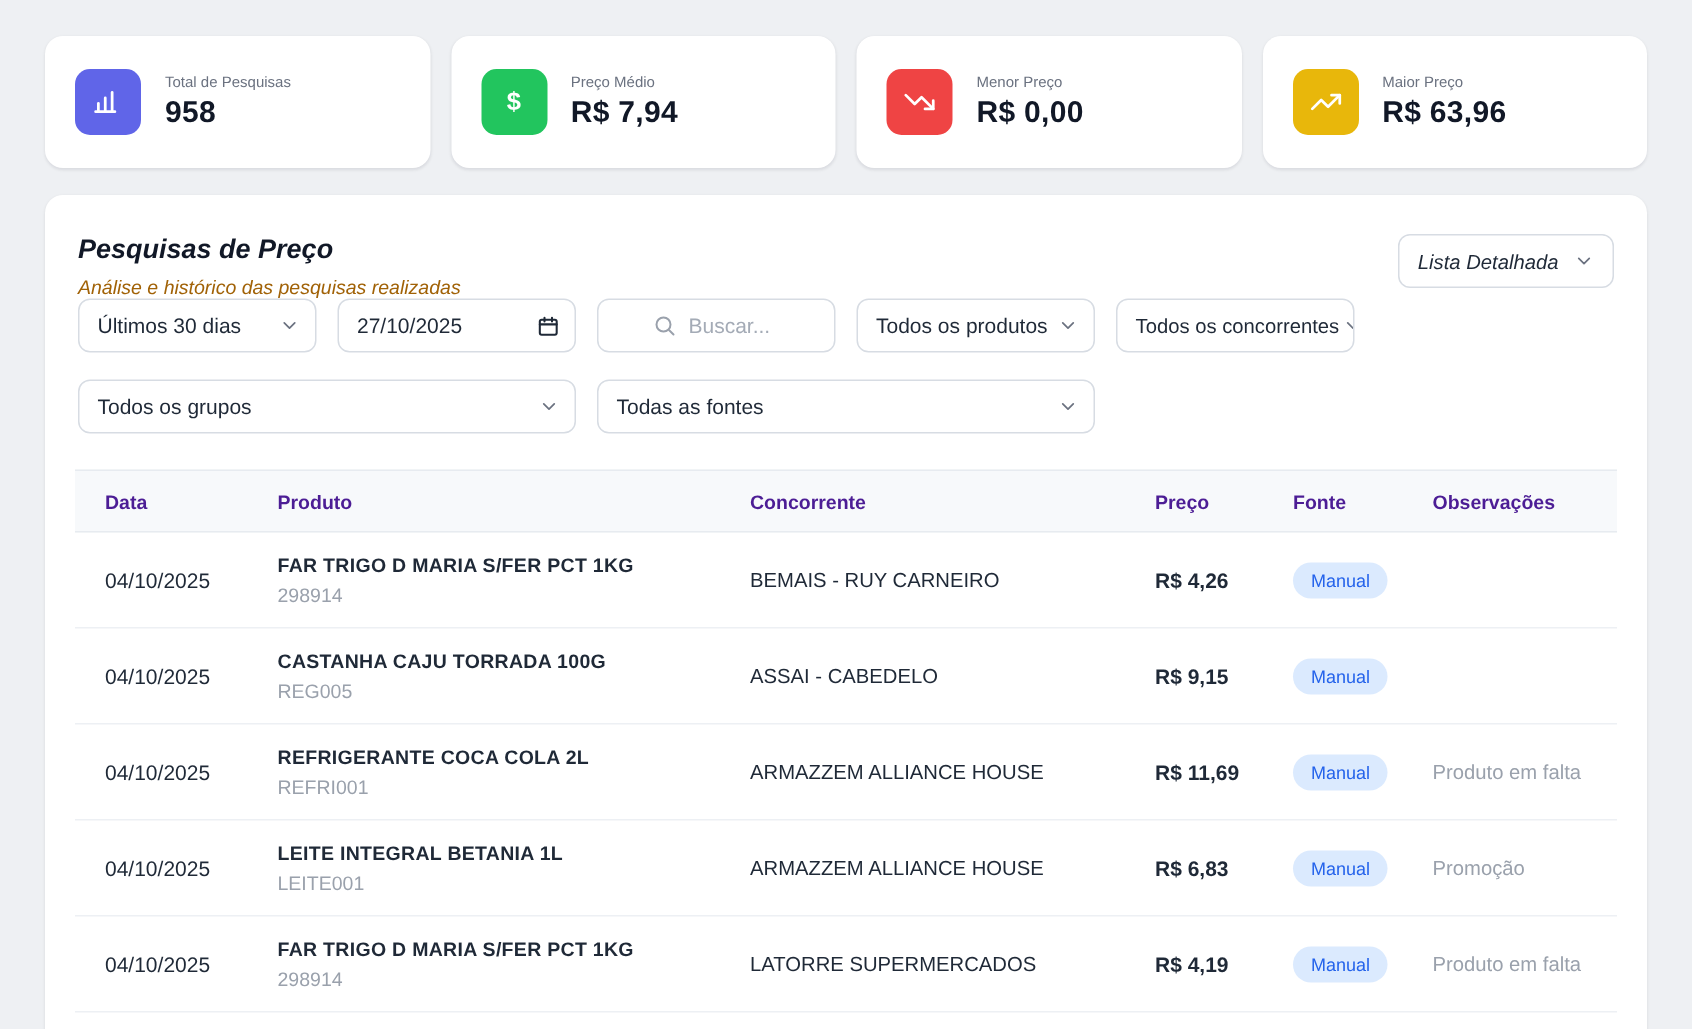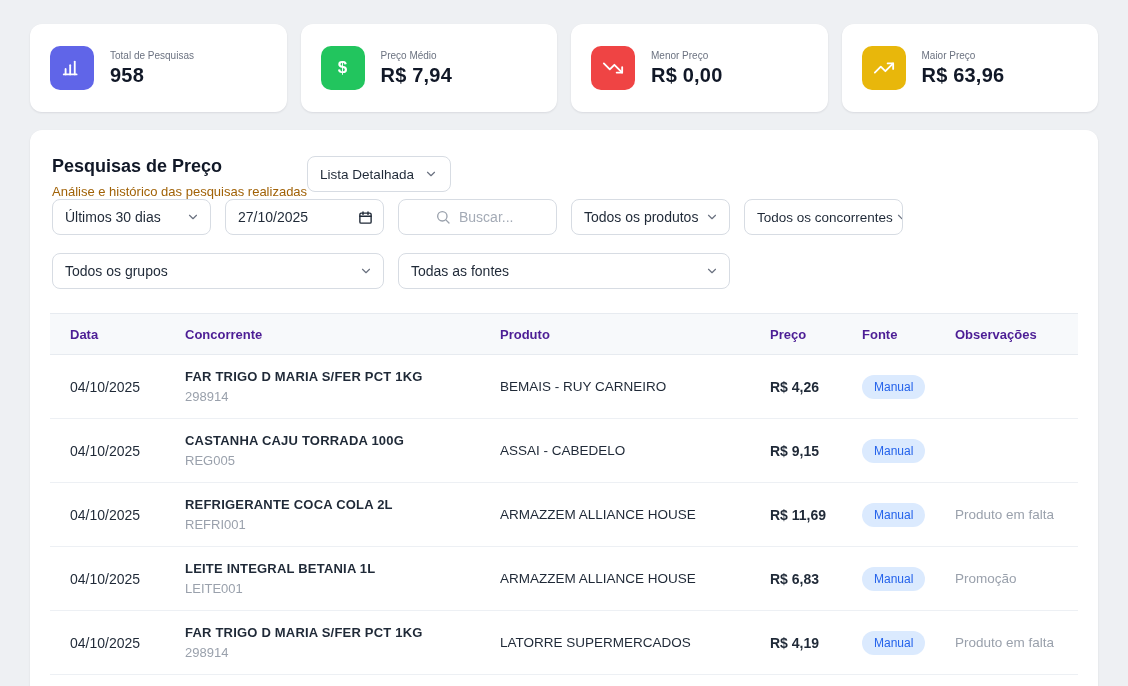--- a/index.html
+++ b/index.html
@@ -24,21 +24,21 @@
   }
   .stat-label { font-size: 10px; color: #6b7280; margin-bottom: 3px; }
   .stat-value { font-size: 20px; font-weight: 700; color: #111827; letter-spacing: .2px; }
 
   
   .panel {
     background: #fff; border-radius: 12px; margin-top: 18px; padding: 26px 22px 0;
     box-shadow: 0 1px 2px rgba(16,24,40,.06), 0 1px 3px rgba(16,24,40,.04);
     min-height: 600px;
   }
-  .panel-head { display: flex; align-items: flex-start; }
+  .panel-head { display: flex; justify-content: space-between; align-items: flex-start; font-style: italic; }
   .panel-title { font-size: 18px; font-weight: 700; color: #111827; }
   .panel-subtitle { font-size: 13px; color: #a16207; margin-top: 7px; }
 
   .select-box {
     background: #fff; border: 1px solid #d7dce3; border-radius: 8px;
     height: 36px; display: inline-flex; align-items: center; gap: 10px;
     padding: 0 12px; font-size: 13.5px; color: #1f2937; cursor: pointer; white-space: nowrap;
     justify-content: space-between;
   }
 
@@ -211,22 +211,22 @@
           <polyline points="6 9 12 15 18 9"></polyline>
         </svg>
     </div>
 
   </div>
 
   <div class="table">
 
     <div class="t-row t-head">
       <div class="th">Data</div>
+      <div class="th">Produto</div>
       <div class="th">Concorrente</div>
-      <div class="th">Produto</div>
       <div class="th">Preço</div>
       <div class="th">Fonte</div>
       <div class="th">Observações</div>
     </div>
 
     <div class="t-body">
 
       <div class="t-row">
         <div class="td date">04/10/2025</div>
         <div class="td">

